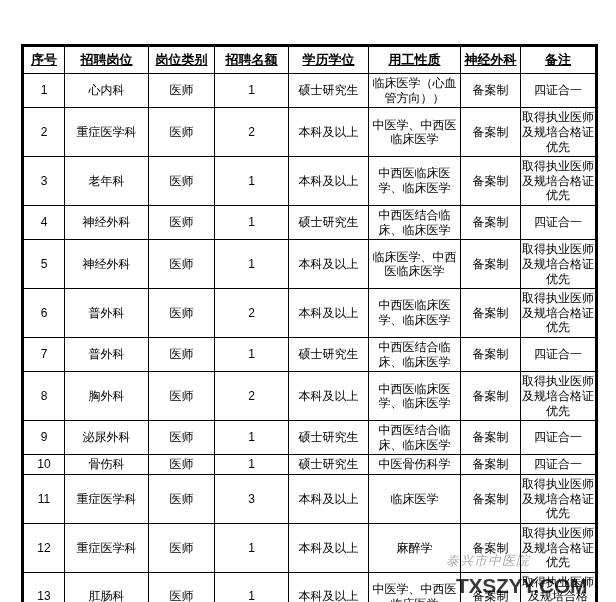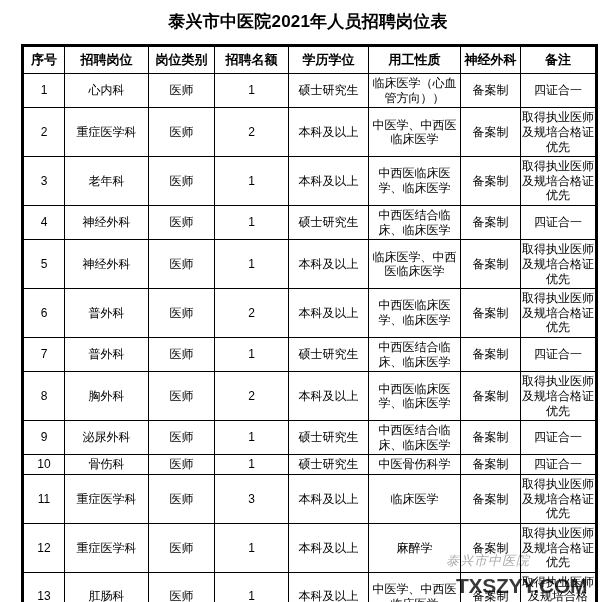--- a/index.html
+++ b/index.html
@@ -53,20 +53,21 @@
     line-height: 1.22;
     padding: 2px 1px;
     word-break: break-all;
     font-weight: normal;
   }
   table.jobs thead th {
     font-weight: bold;
     font-size: 13px;
     height: 24px;
     padding: 1px 1px;
+    text-decoration: underline;
   }
   
   col.c-idx    { width: 42px; }
   col.c-post   { width: 84px; }
   col.c-type   { width: 66px; }
   col.c-quota  { width: 74px; }
   col.c-edu    { width: 80px; }
   col.c-major  { width: 92px; }
   col.c-nature { width: 60px; }
   col.c-remark { width: 76px; }
@@ -105,21 +106,20 @@
     color: rgba(0,0,0,0.78);
     letter-spacing: -0.3px;
     white-space: nowrap;
   }
 </style>
 </head>
 <body>
 
 <div id="page">
 
-  <div id="doc-title">泰兴市中医院2021年人员招聘岗位表</div>
 
   <div id="table-wrap">
     <table class="jobs">
       <colgroup>
         <col class="c-idx">
           <col class="c-post">
           <col class="c-type">
           <col class="c-quota">
         <col class="c-edu">
           <col class="c-major">

